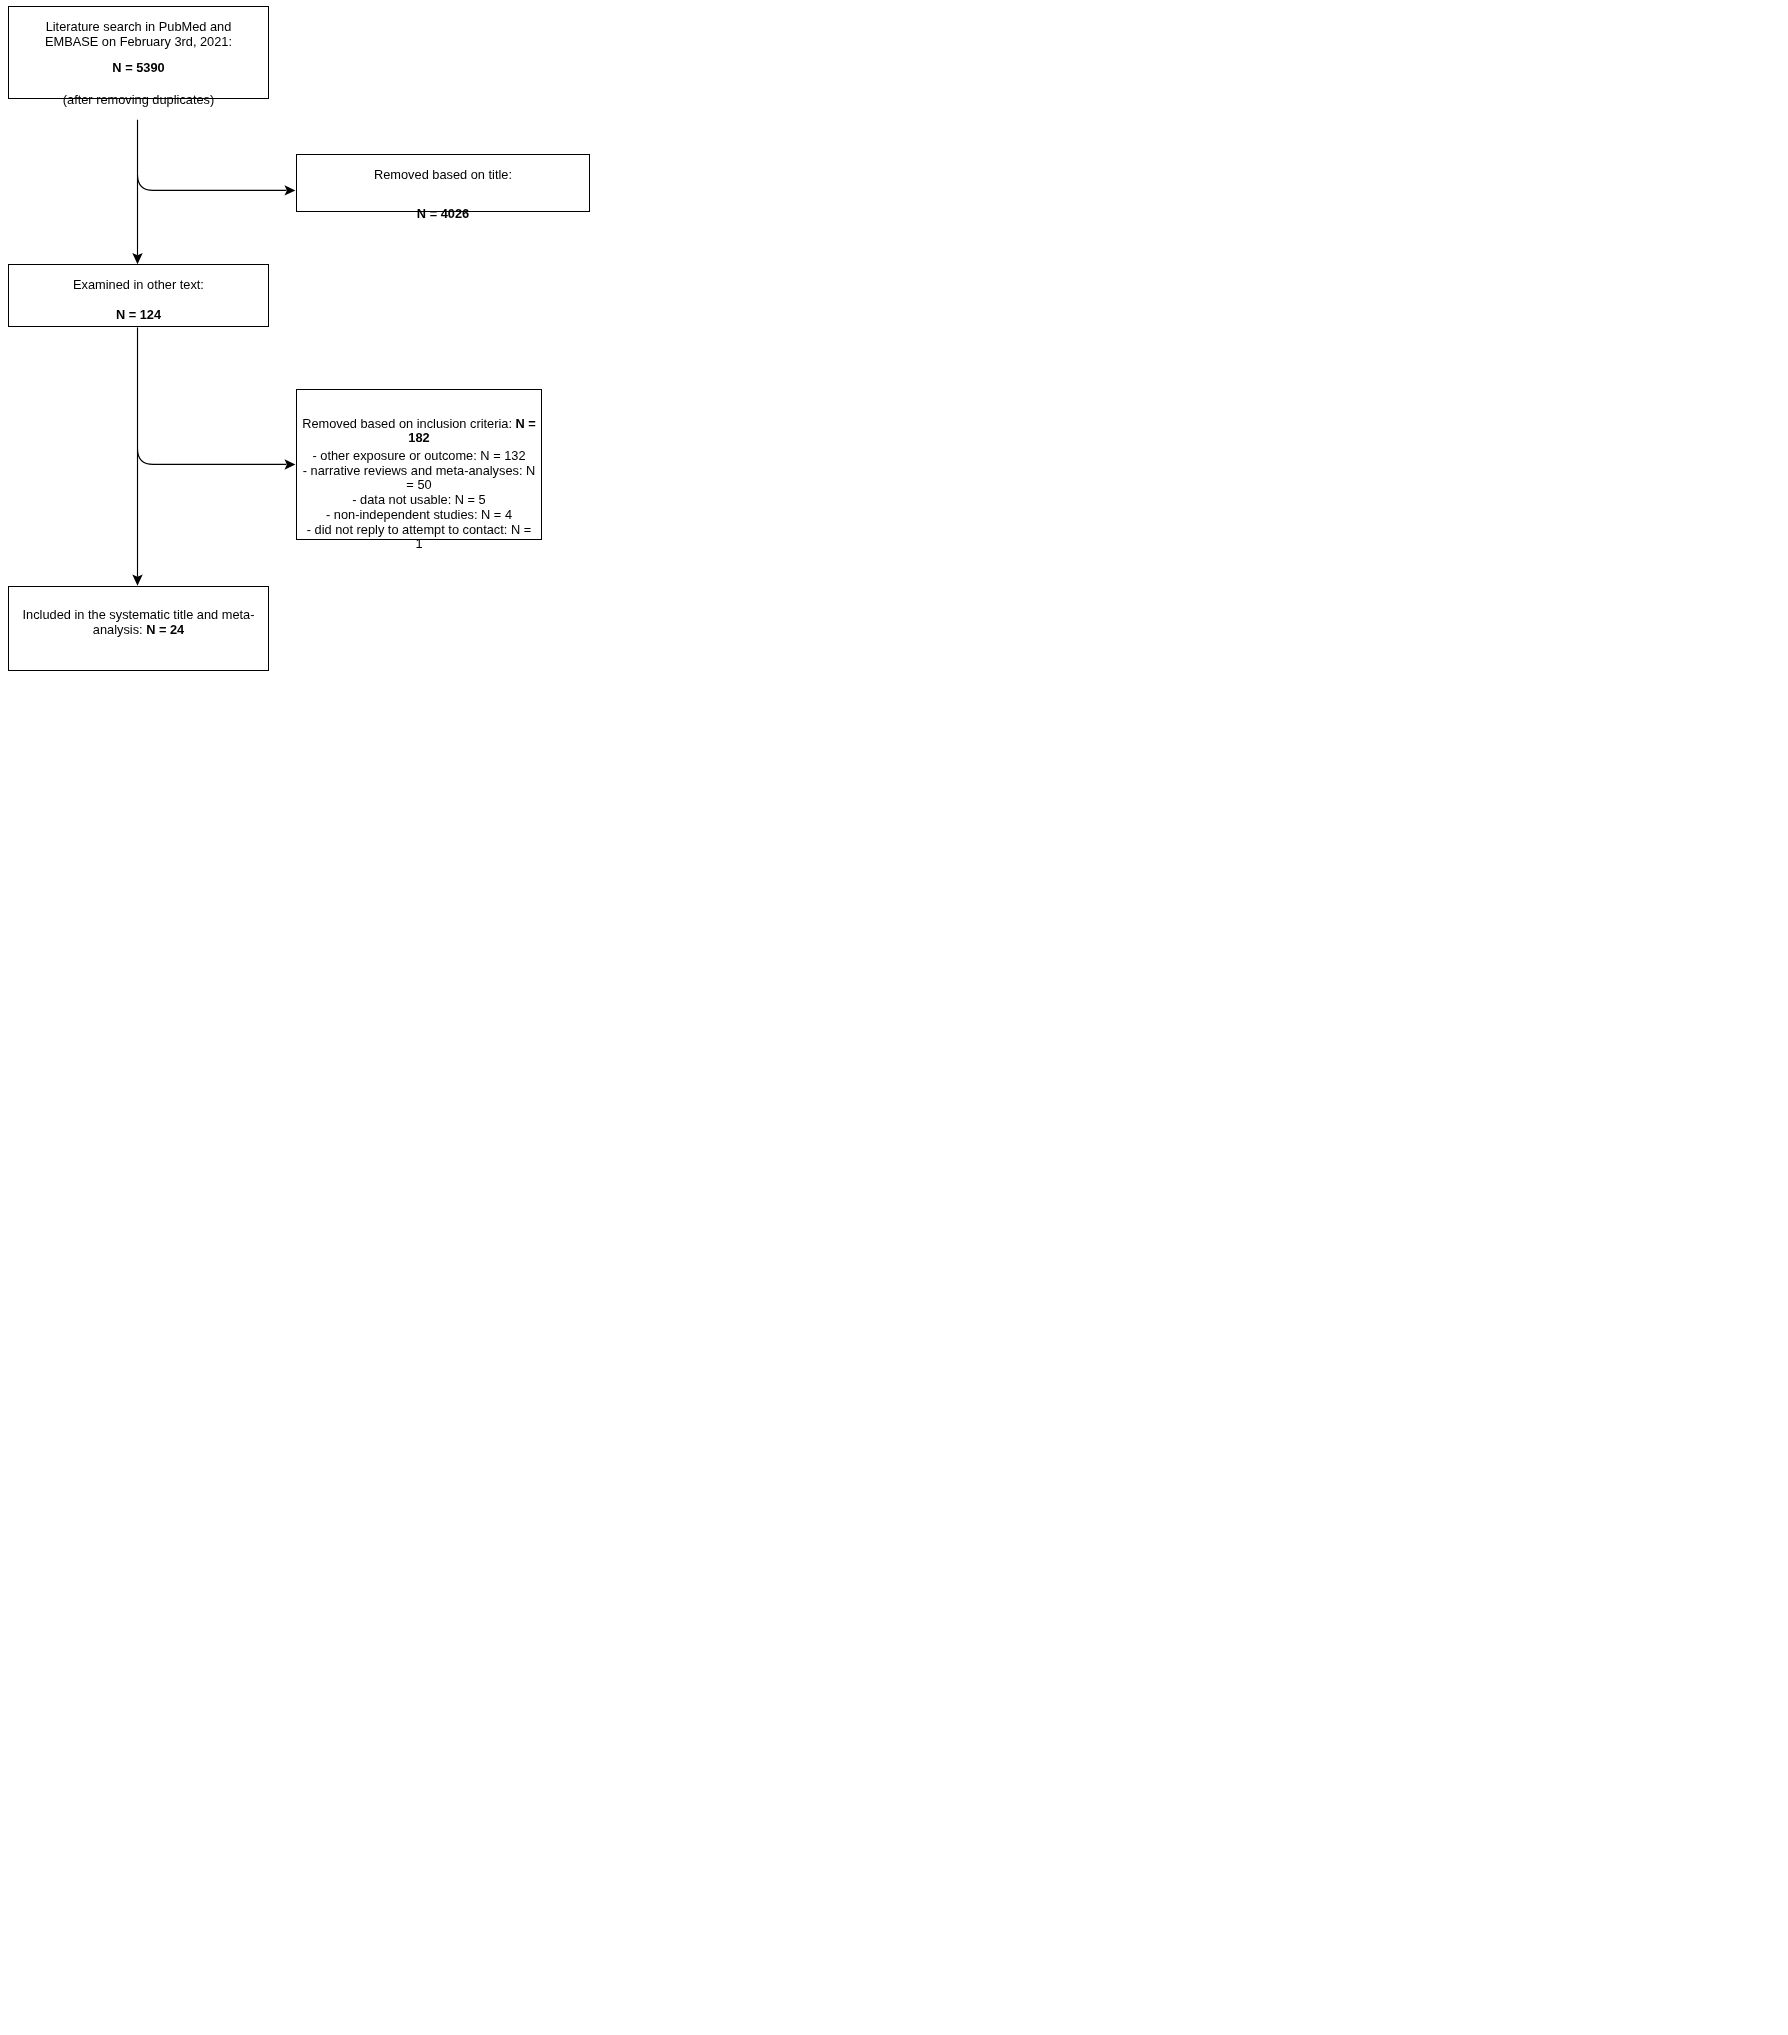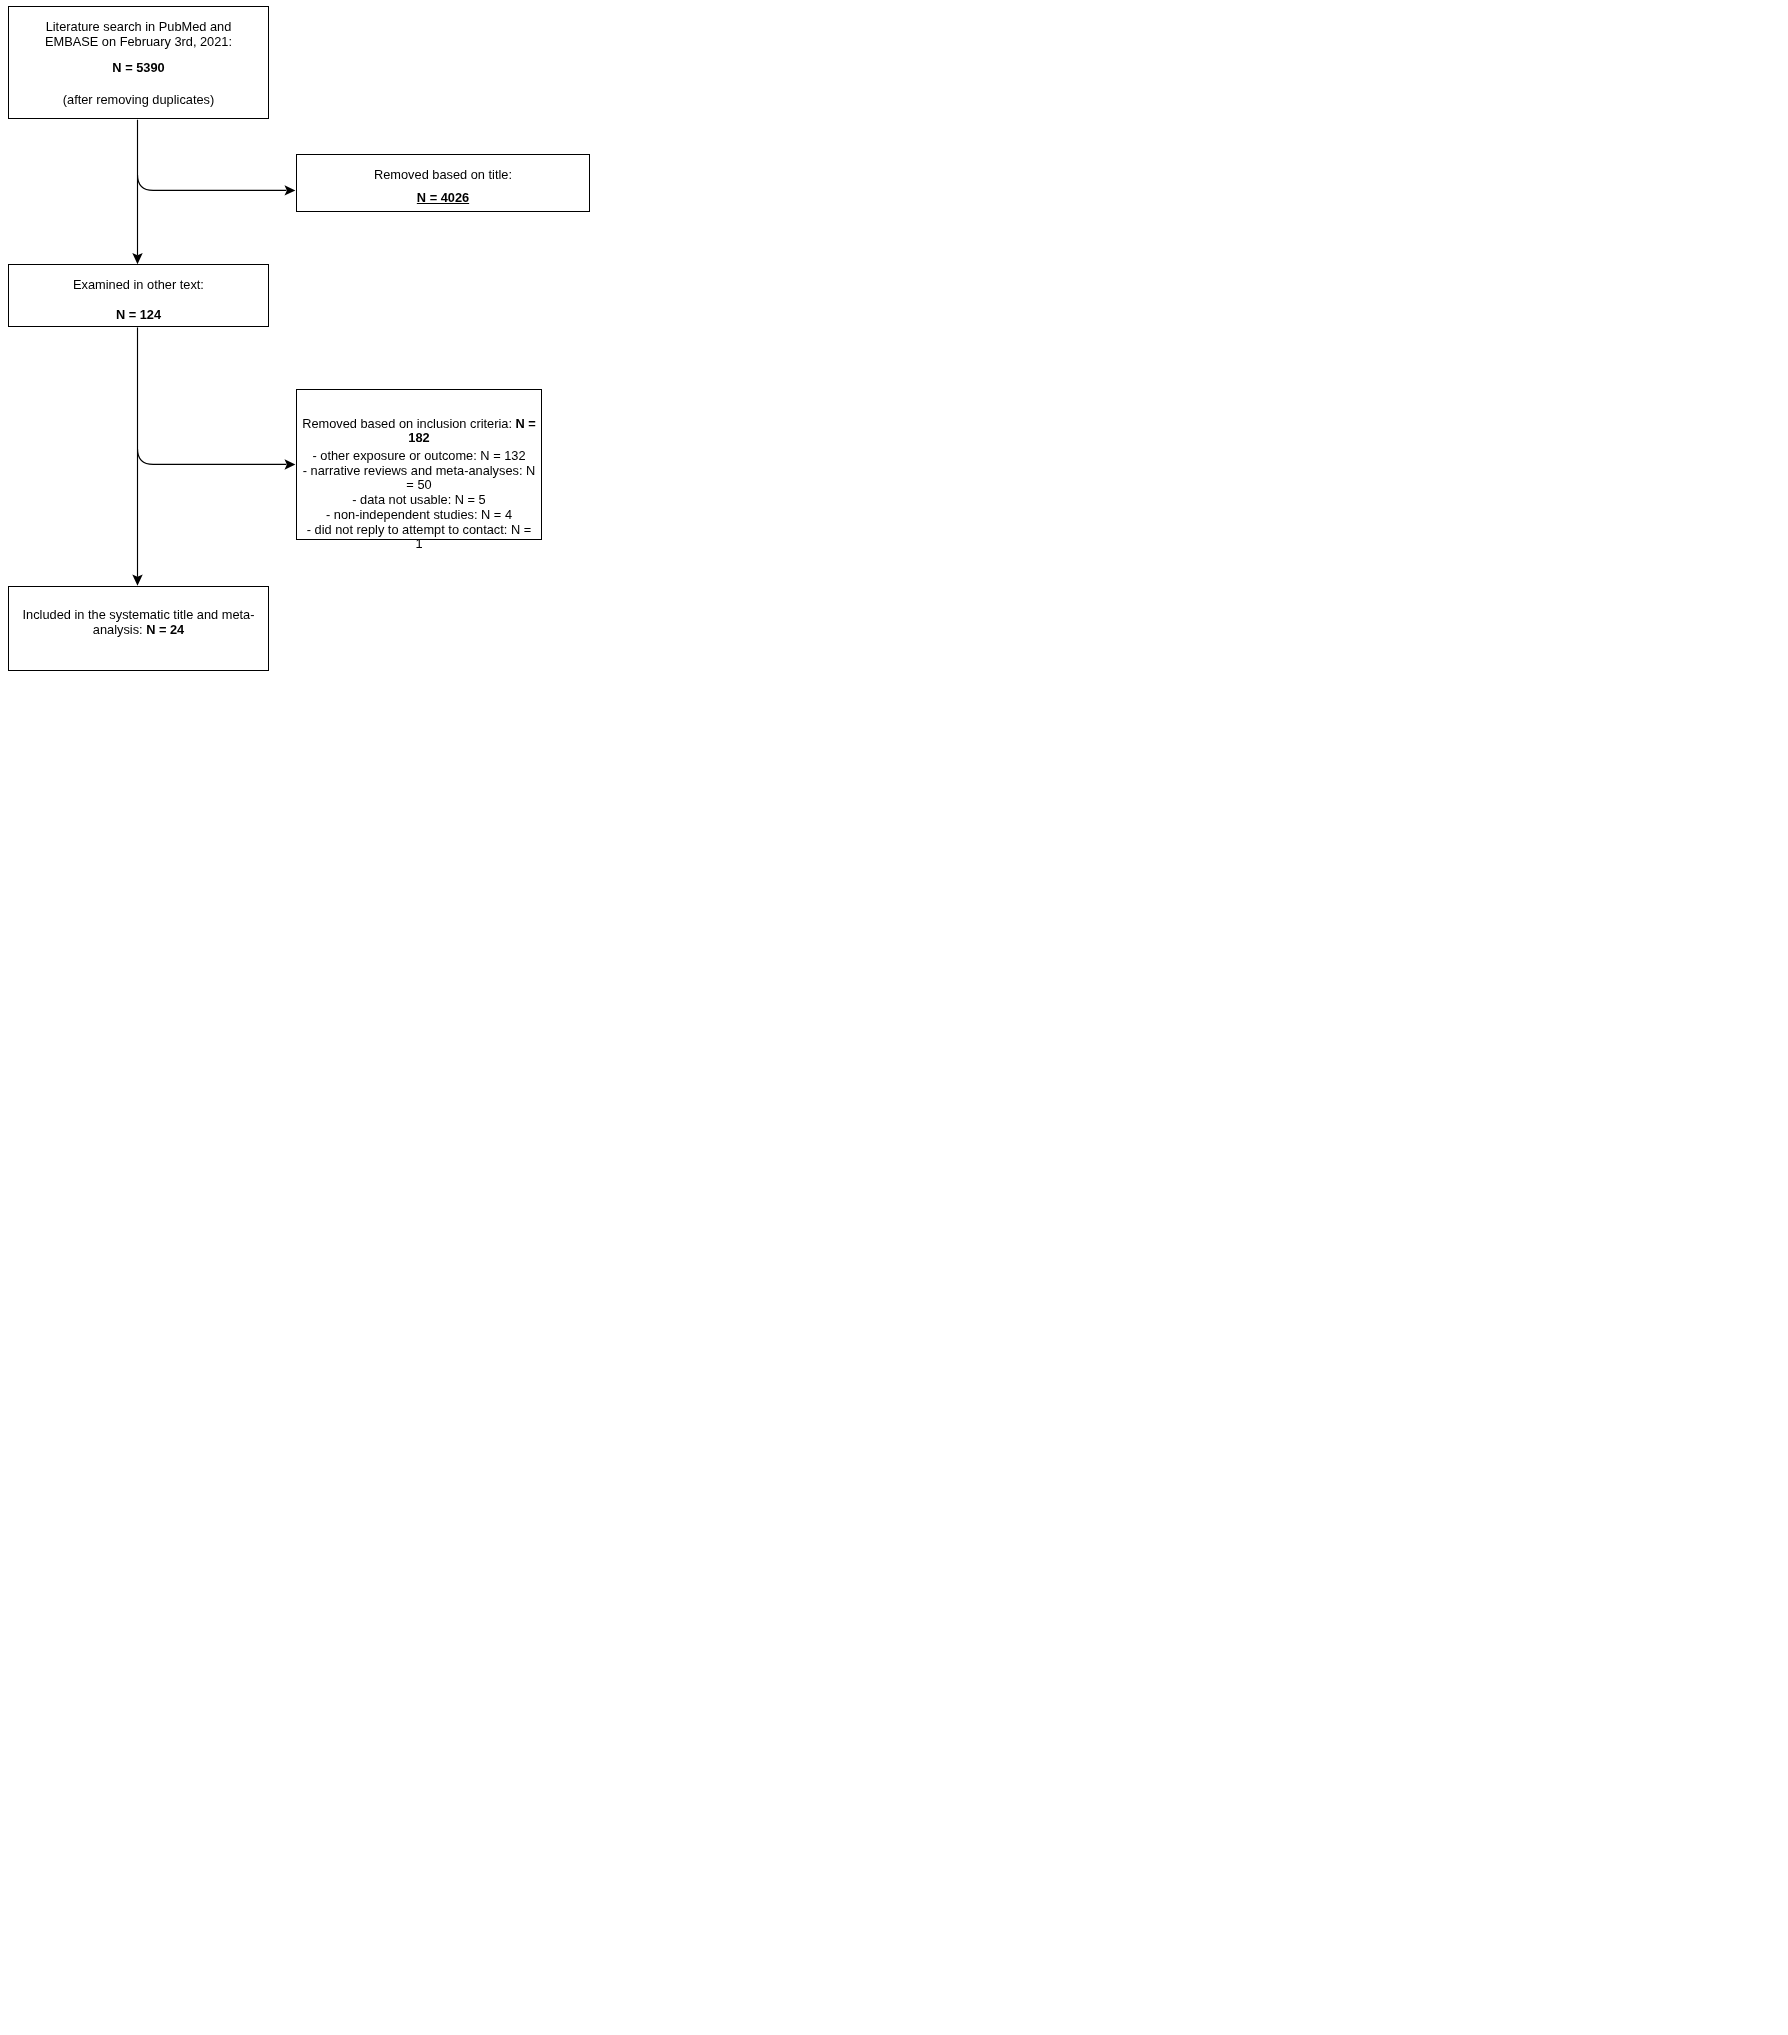--- a/index.html
+++ b/index.html
@@ -32,30 +32,30 @@
     text-align: center;
     font-size: 12.8px;
     line-height: 14.7px;
     display: flex;
     flex-direction: column;
     align-items: center;
   }
   .box p { margin: 0; }
   .count { font-weight: bold; }
   .box-search {
-    left: 8px; top: 6.2px; width: 261px; height: 113px;
+    left: 8px; top: 6.2px; width: 261px; height: 93px;
     padding: 13.3px 9.5px 0 9.5px;
   }
   .box-search .count { margin-top: 11.4px; }
   .box-search .note  { margin-top: 17px; }
   .box-removed-title {
     left: 296px; top: 154px; width: 294px; height: 58px;
     padding-top: 13.3px;
   }
-  .box-removed-title .count { margin-top: 8px; text-decoration: underline; }
+  .box-removed-title .count { margin-top: 24px; }
   .box-full-text {
     left: 8px; top: 264px; width: 261px; height: 63px;
     padding-top: 12.8px;
   }
   .box-full-text .count { margin-top: 15px; }
   .box-removed-criteria {
     left: 296px; top: 389px; width: 246px; height: 151px;
     padding: 26.6px 4.7px 0 4.7px;
   }
   .reason-list {

